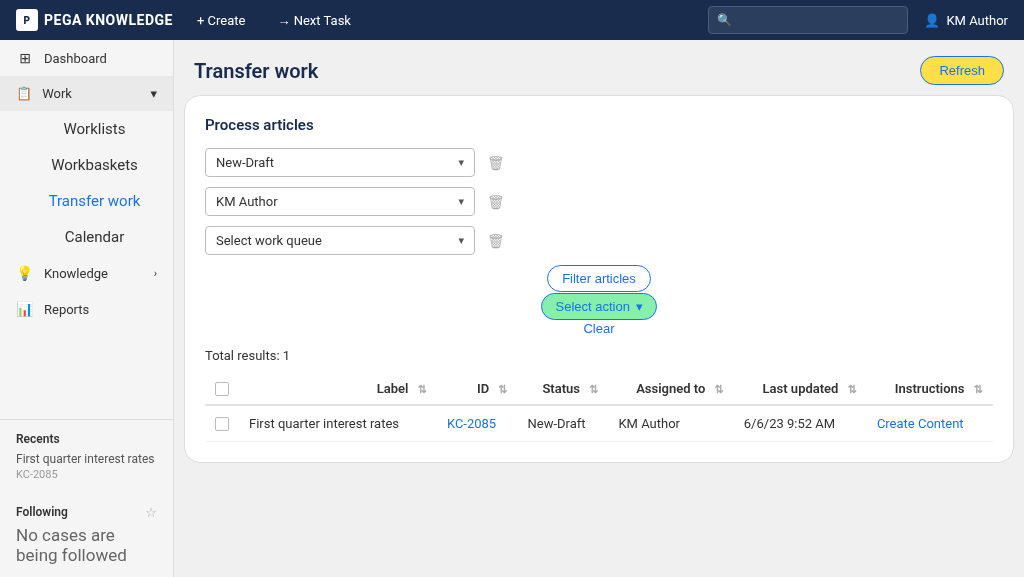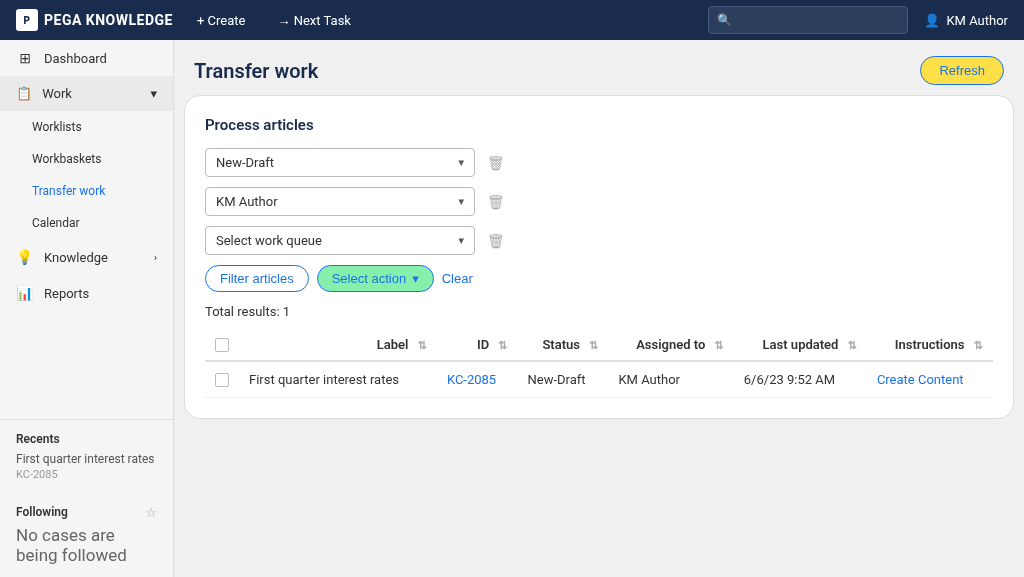--- a/index.html
+++ b/index.html
@@ -123,21 +123,22 @@
       display: flex;
       align-items: center;
       gap: 10px;
       background: #eaeaea;
     }
     .sidebar-section .chevron { margin-left: auto; }
     .sidebar-sub-item {
       padding: 9px 16px 9px 32px;
       cursor: pointer;
       color: #333;
-      font-size: 12px;
+      font-size: 15px;
+      text-align: center;
     }
     .sidebar-sub-item.active { color: #1a73e8; }
 
     .sidebar-footer {
       margin-top: auto;
       padding: 12px 16px;
       border-top: 1px solid #ddd;
     }
     .sidebar-footer-title { font-weight: 600; font-size: 12px; margin-bottom: 6px; color: #333; }
     .sidebar-footer-item { font-size: 12px; color: #555; margin-bottom: 2px; }
@@ -212,23 +213,24 @@
     .trash-icon {
       color: #aaa;
       cursor: pointer;
       font-size: 14px;
       padding: 4px;
     }
 
     .btn-row {
       display: flex;
       align-items: center;
-      gap: 8px;
+      gap: 1px;
       margin-top: 6px;
       margin-bottom: 12px;
+      flex-direction: column;
     }
     .btn-outline {
       border: 1px solid #1a73e8;
       background: white;
       color: #1a73e8;
       padding: 5px 14px;
       border-radius: 20px;
       cursor: pointer;
       font-size: 13px;
     }

